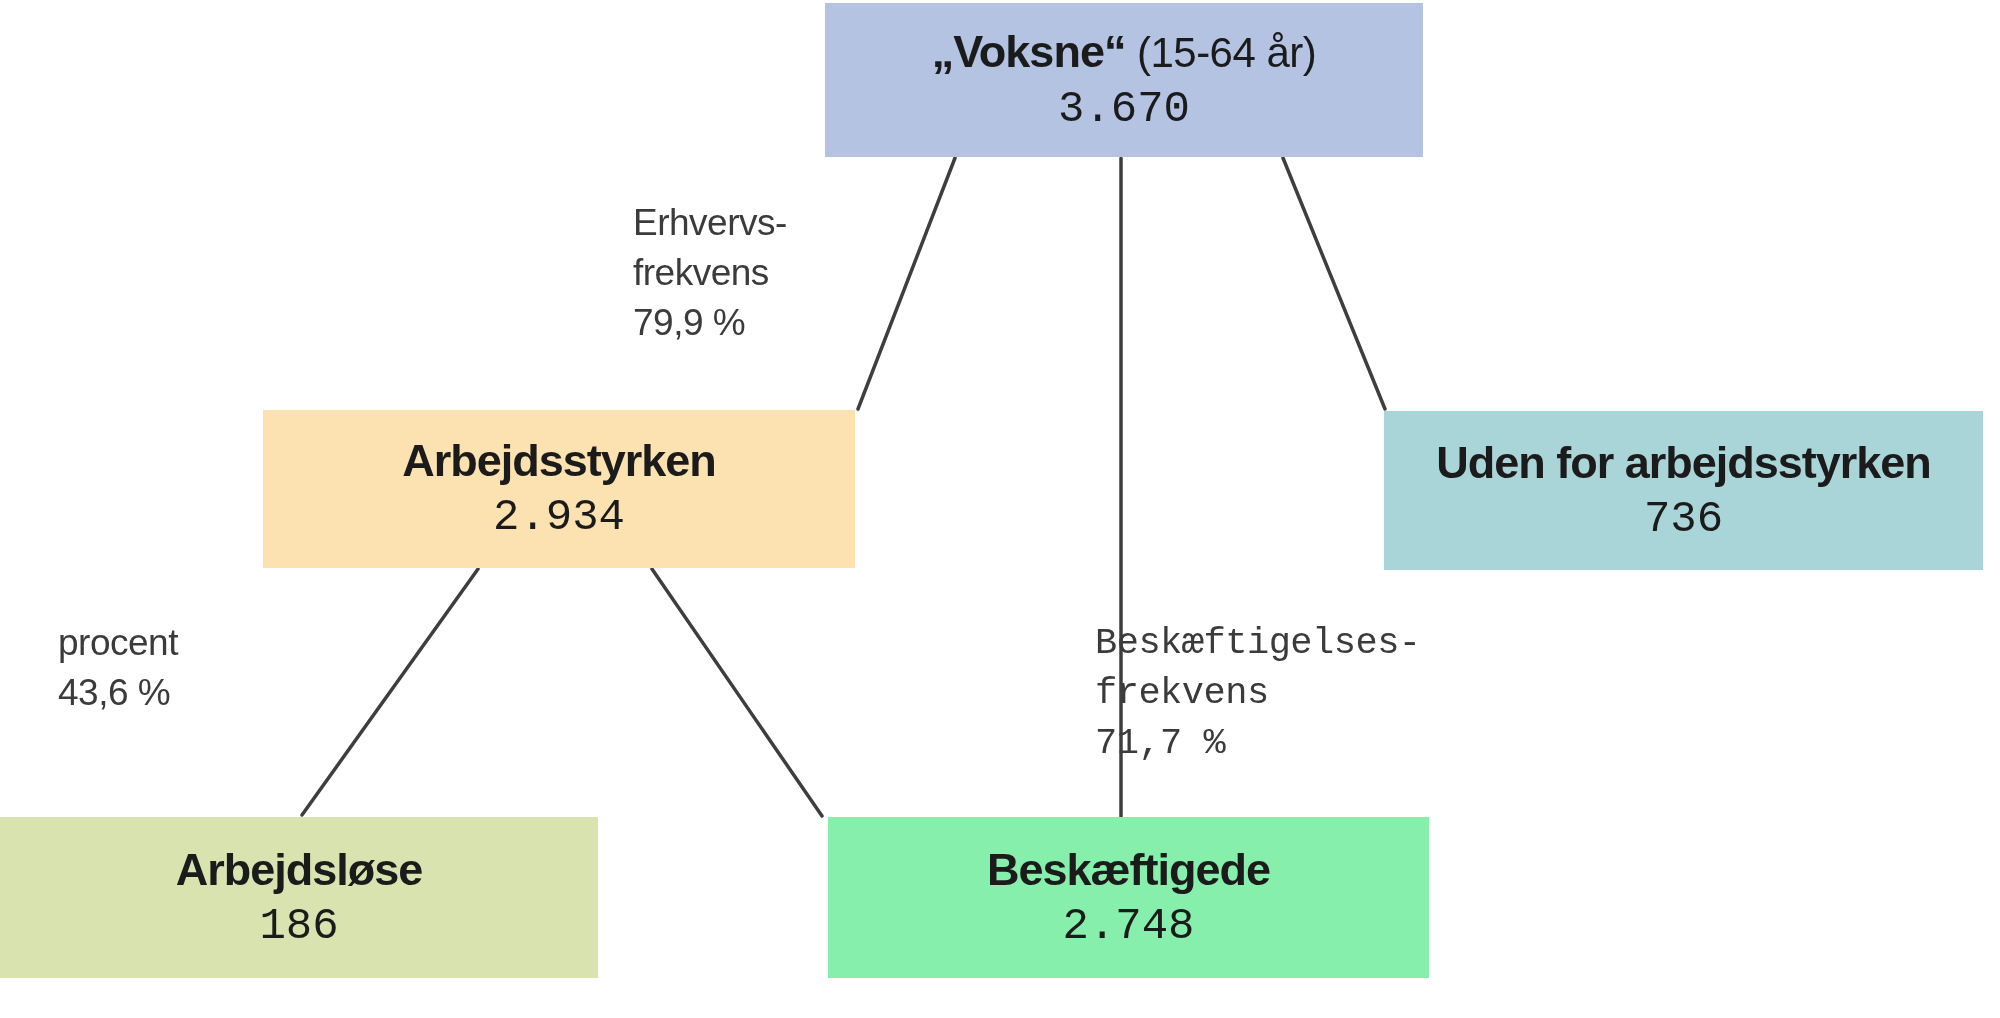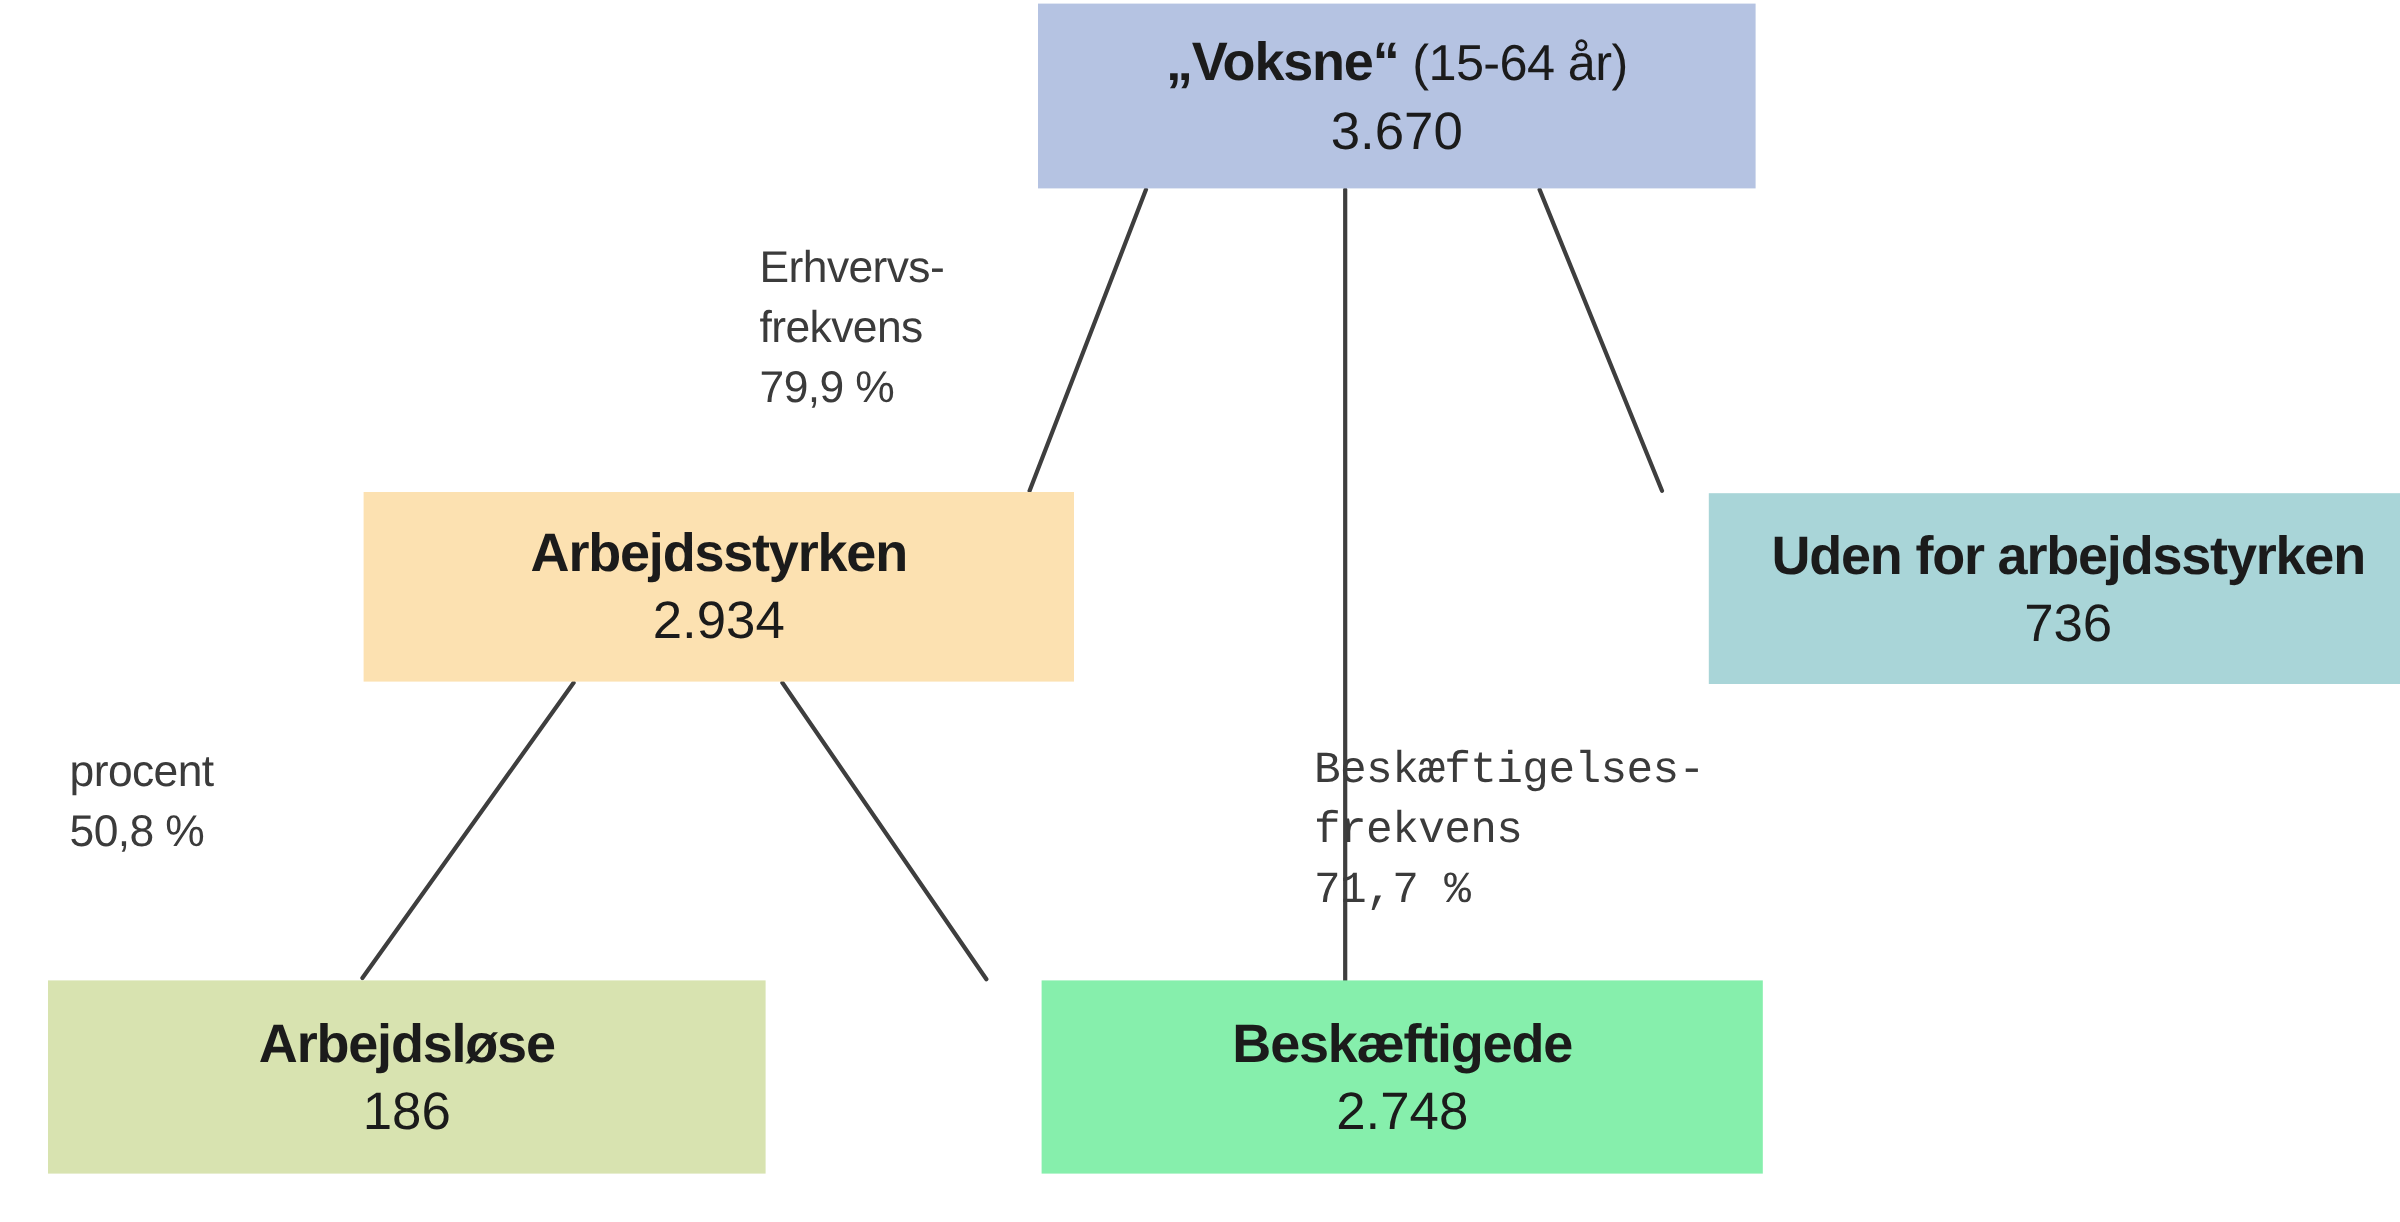--- a/index.html
+++ b/index.html
@@ -28,37 +28,37 @@
   }
   .node {
     position: absolute;
     display: flex;
     flex-direction: column;
     justify-content: center;
     align-items: center;
     text-align: center;
     color: #1b1b1b;
     white-space: nowrap;
-    margin-left: 40px;
   }
   .node-title {
     font-weight: bold;
     font-size: 45px;
     line-height: 57px;
     letter-spacing: -1px;
   }
   .node-title .suffix {
     font-weight: normal;
     font-size: 42px;
     letter-spacing: -0.5px;
   }
   .node-value {
     font-weight: normal;
     font-size: 44px;
     line-height: 57px;
+    font-family: Liberation Mono, monospace;
   }
   .edge-label {
     position: absolute;
     text-align: left;
     font-size: 37px;
     line-height: 50px;
     color: #3b3b3b;
     letter-spacing: -0.5px;
   }
   
@@ -114,21 +114,21 @@
   </div>
 
   <div class="edge-label l-erhvervs">
     <div>Erhvervs-</div>
     <div>frekvens</div>
     <div>79,9 %</div>
   </div>
 
   <div class="edge-label l-arbejdsloes">
     <div>procent</div>
-    <div>50,8 %</div>
+    <div>43,6 %</div>
   </div>
 
   <div class="edge-label l-beskaeft">
     <div>Beskæftigelses-</div>
     <div>frekvens</div>
     <div>71,7 %</div>
   </div>
 
 </div>
 

